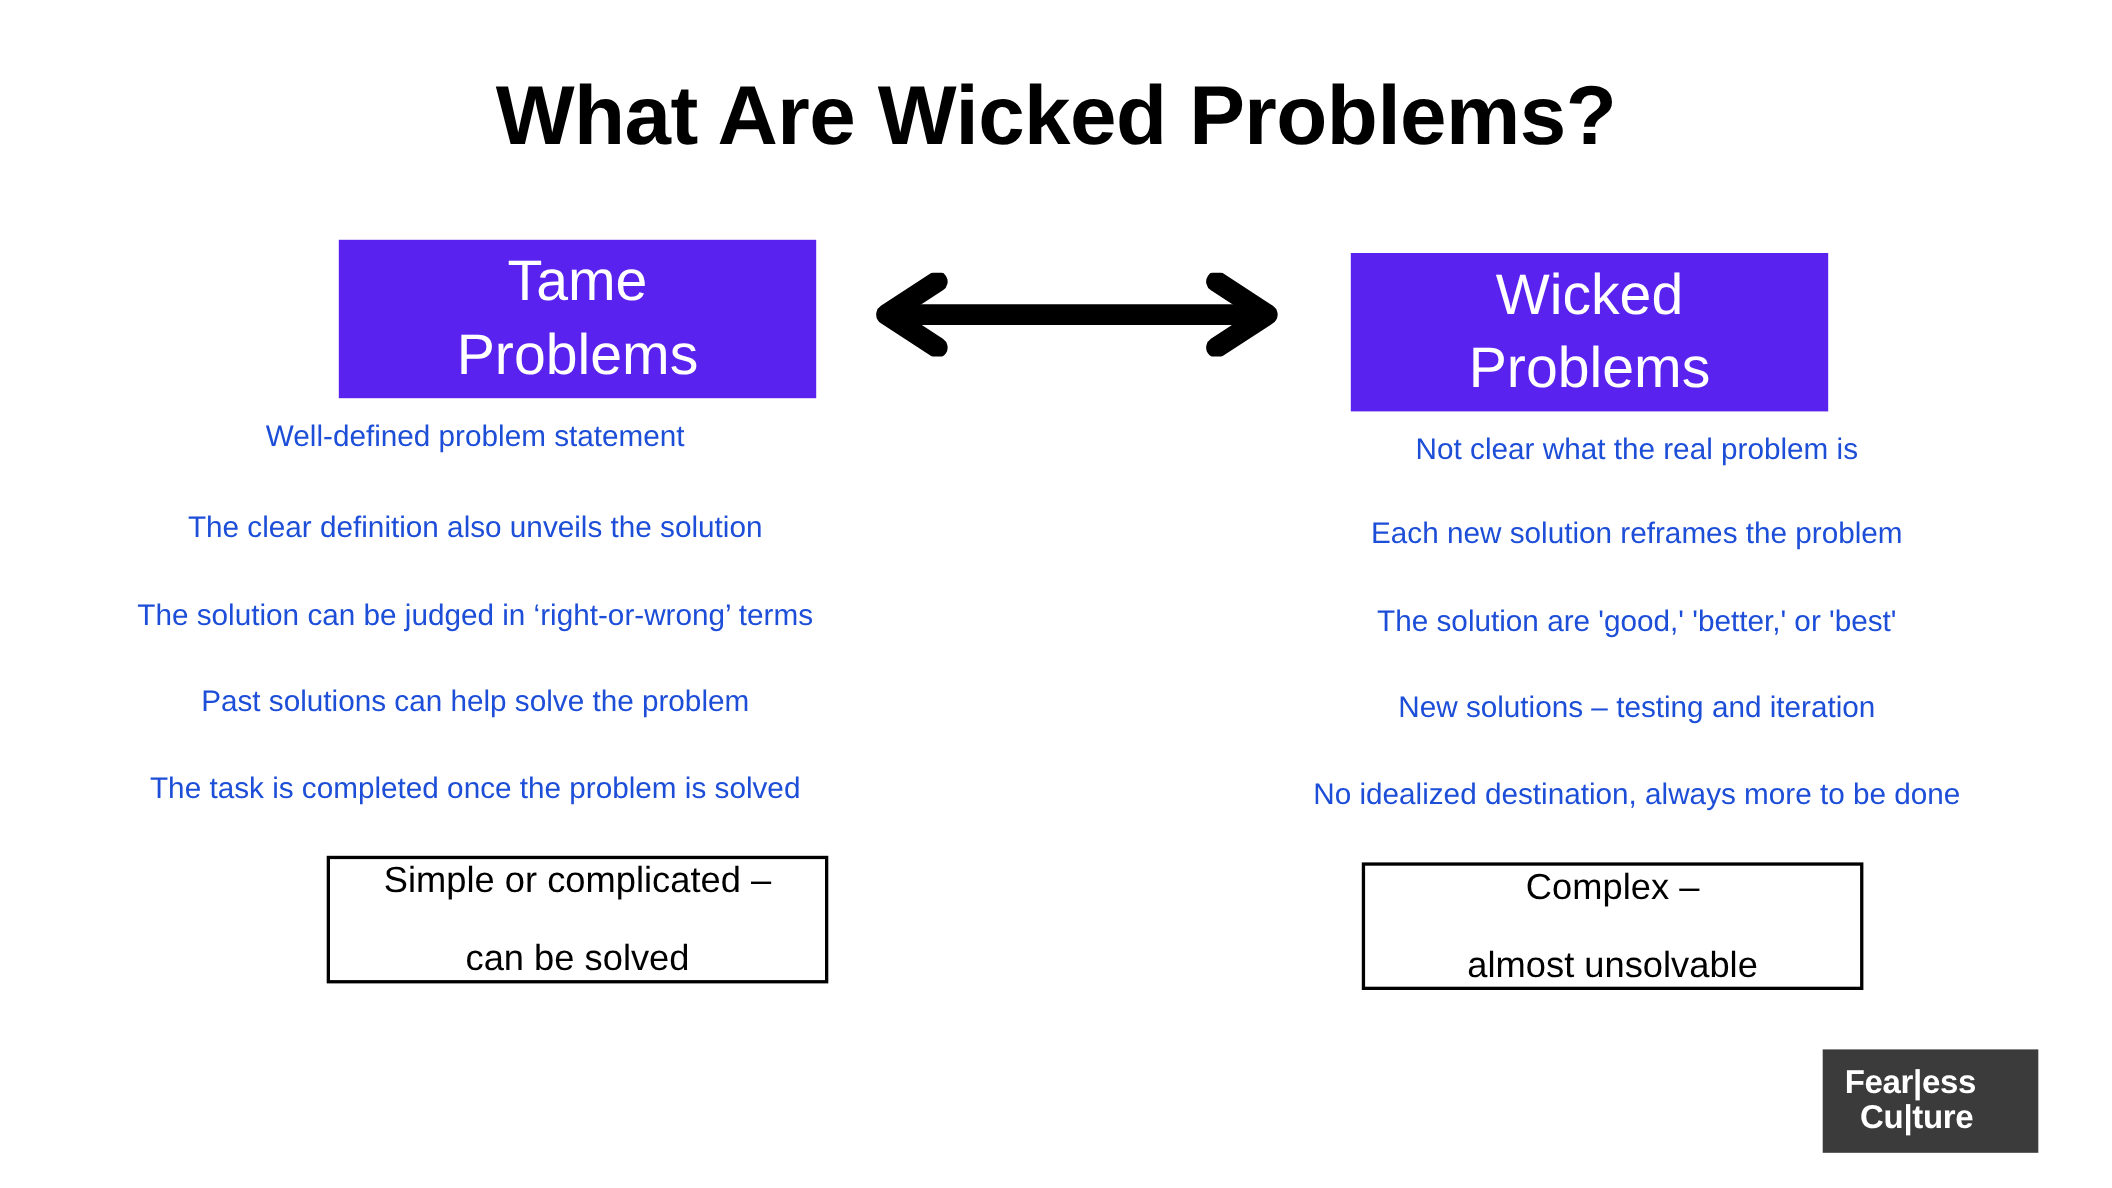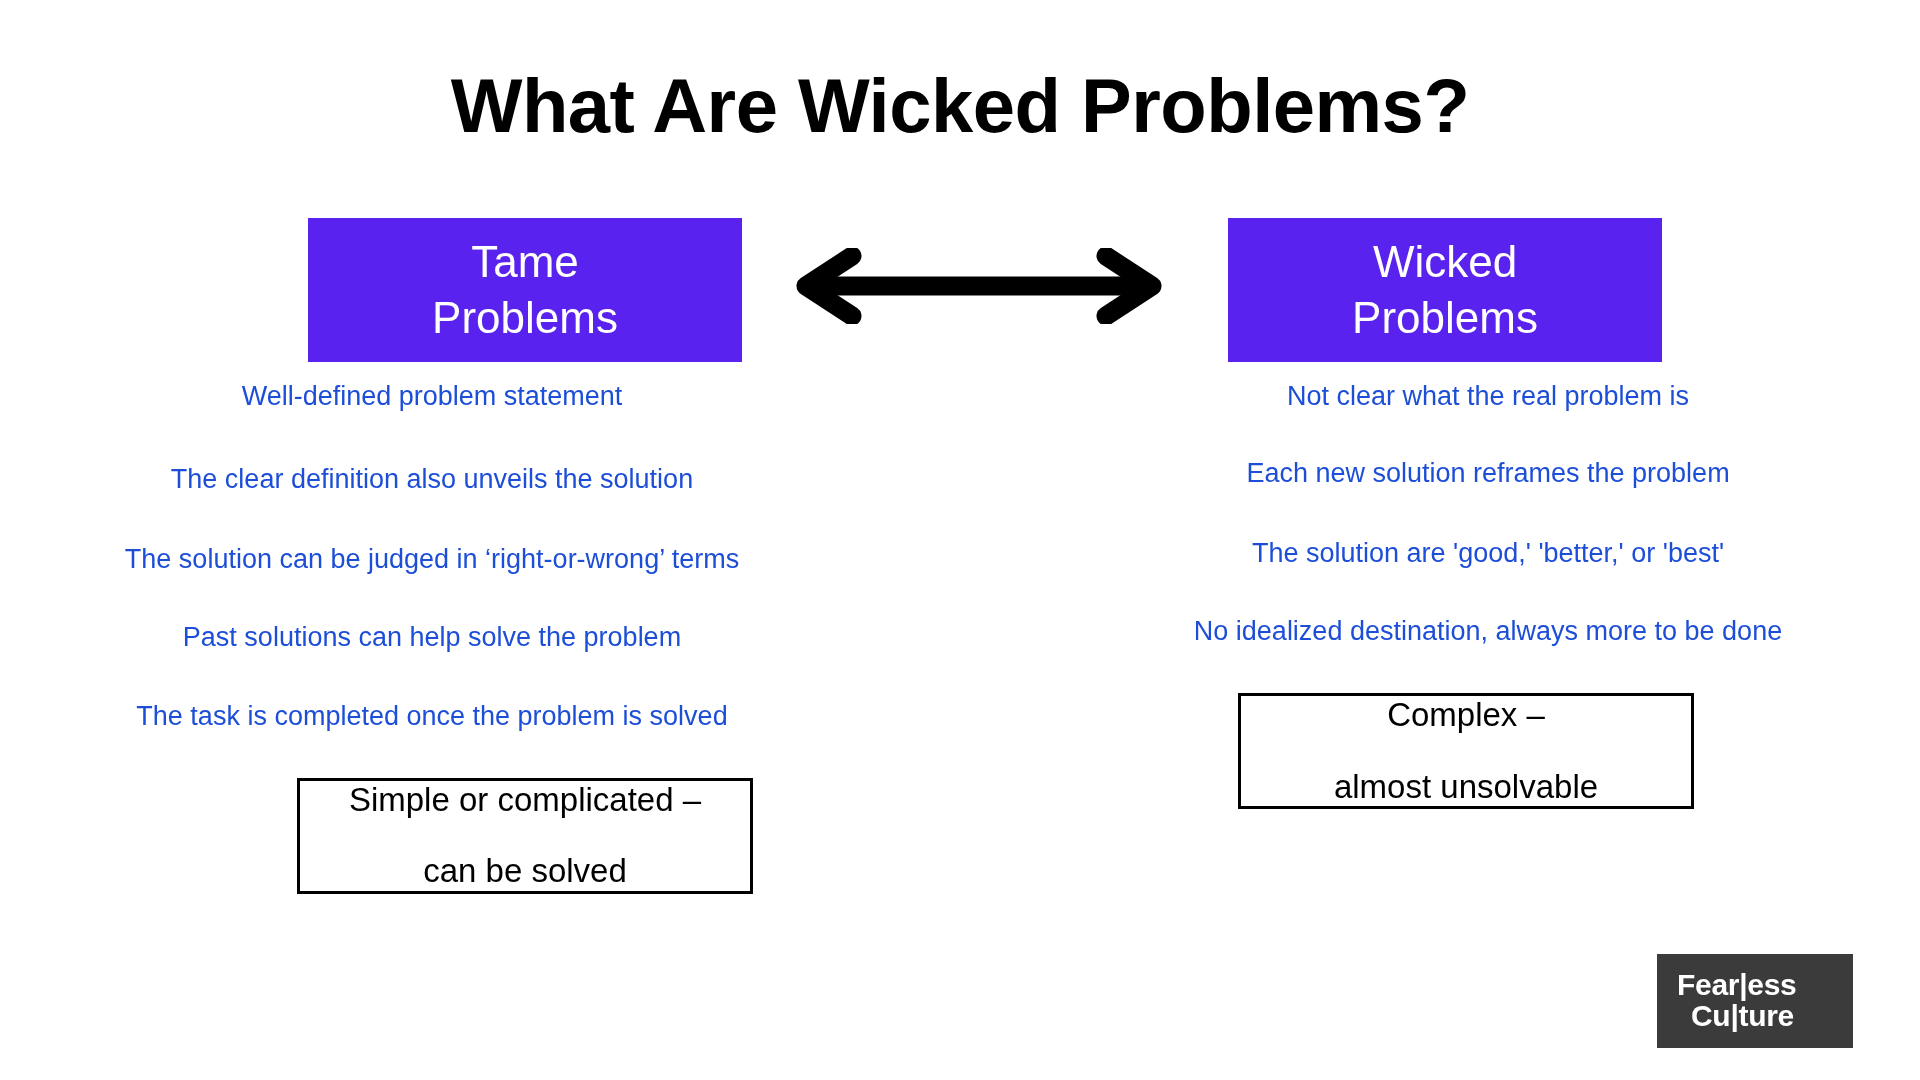--- a/index.html
+++ b/index.html
@@ -48,26 +48,26 @@
 
   .header-box {
     width: 434px;
     height: 144px;
     background: #5A22EE;
     display: flex;
     flex-direction: column;
     align-items: center;
     justify-content: center;
     color: #ffffff;
-    font-size: 44px;
+    font-size: 52px;
     line-height: 1.28;
     font-weight: 400;
   }
   #column-tame .header-box  { margin-left: 256px; }
-  #column-wicked .header-box { margin-left: 120px; }
+  #column-wicked .header-box { margin-left: 120px; margin-top: 12px; }
 
   .header-line { display: block; }
 
   .bullets {
     margin-top: 18px;
     width: 760px;
     text-align: center;
   }
   .bullet {
     font-size: 27px;
@@ -178,20 +178,21 @@
 
     <div class="header-box">
       <span class="header-line">Wicked</span>
       <span class="header-line">Problems</span>
     </div>
 
     <div class="bullets">
       <p class="bullet">Not clear what the real problem is</p>
       <p class="bullet">Each new solution reframes the problem</p>
       <p class="bullet">The solution are 'good,' 'better,' or 'best'</p>
+      <p class="bullet">New solutions – testing and iteration</p>
       <p class="bullet">No idealized destination, always more to be done</p>
     </div>
 
     <div class="footer-box">
       <span class="footer-line">Complex –</span>
       <span class="footer-line">almost unsolvable</span>
     </div>
 
   </div>
 

